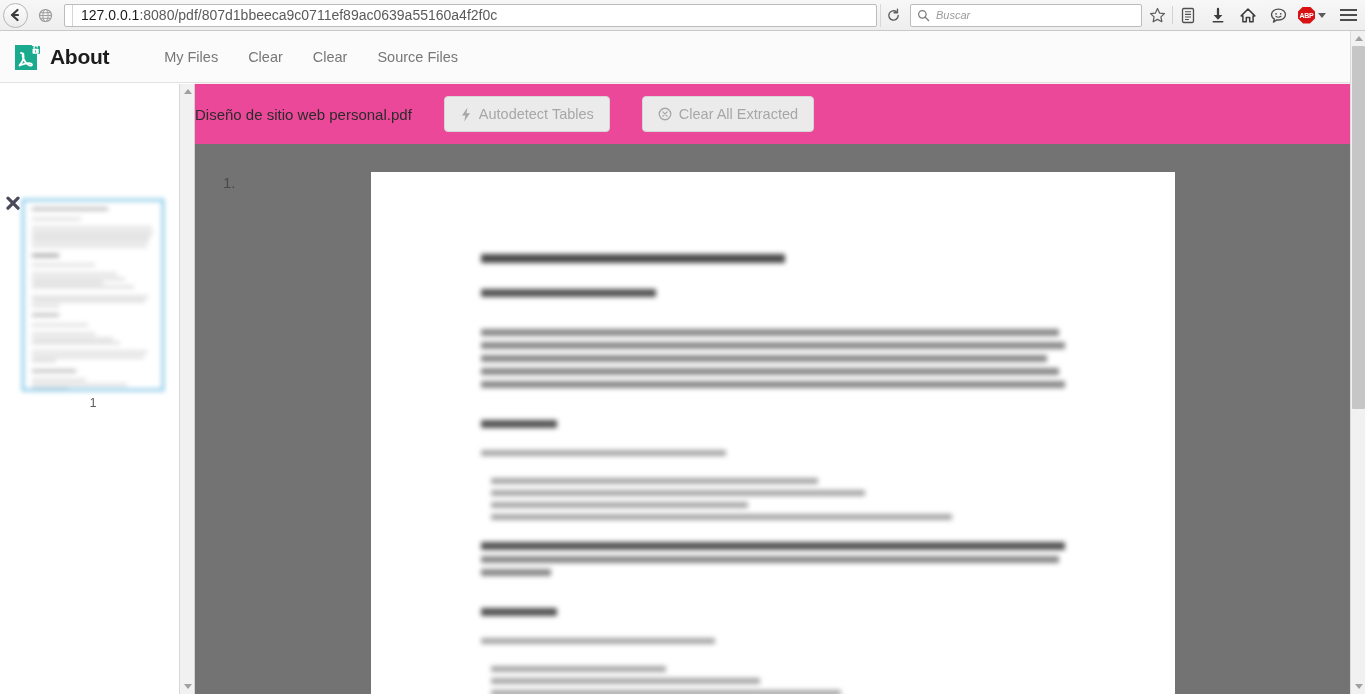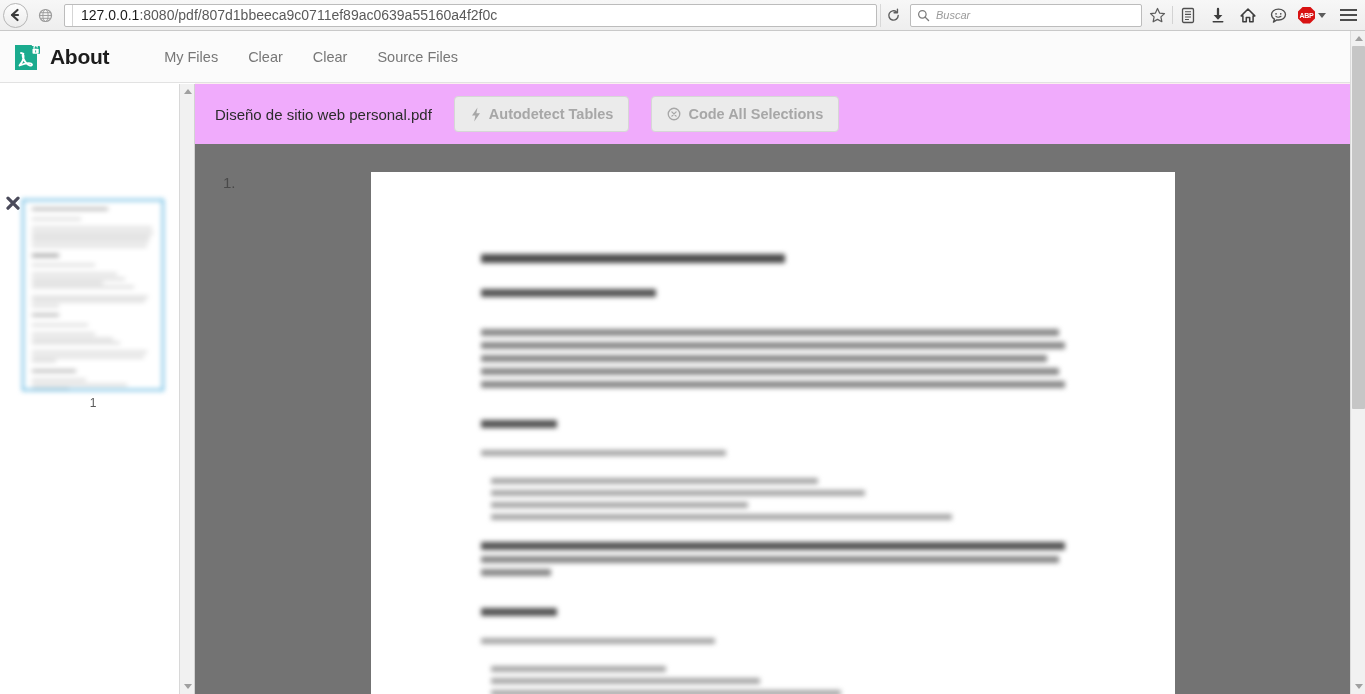--- a/index.html
+++ b/index.html
@@ -107,36 +107,35 @@
   .nav-link {
     font-size: 14.5px; color: #777777;
     padding: 0 15px; cursor: pointer;
     white-space: nowrap;
   }
 
   
   .action-bar {
     position: absolute; top: 84px; left: 195px;
     width: 1155px; height: 60px;
-    background: #f0abfc;
+    background: #ec4899;
     display: flex; align-items: center;
-    padding-left: 20px;
+    padding-left: 0;
   }
   .pdf-name { font-size: 15px; color: #2b2b2b; white-space: nowrap; }
   .btn {
     height: 36px; border-radius: 4px;
     display: inline-flex; align-items: center; justify-content: center;
     font-size: 14.5px; white-space: nowrap;
     padding: 0 15px; cursor: pointer;
     border: 1px solid transparent;
   }
   .btn-muted {
     background: #ebebeb; border-color: #d6d6d6; color: #a7a7a7;
-    margin-left: 22px;
-    font-weight: bold;
+    margin-left: 32px;
   }
   .btn-green {
     background: #6bbd7e; border-color: #5aa86c; color: #ffffff;
     margin-left: 22px;
   }
   .btn-ico { margin-right: 7px; display: inline-flex; align-items: center; }
 
   
   .sidebar {
     position: absolute; top: 84px; left: 0;
@@ -364,21 +363,21 @@
     <span>Autodetect Tables</span>
   </div>
 
   <div class="btn btn-muted">
     <span class="btn-ico">
       <svg width="14" height="14" viewBox="0 0 16 16">
         <circle cx="8" cy="8" r="6.6" fill="none" stroke="#a7a7a7" stroke-width="1.5"></circle>
         <path d="M5.6 5.6 L10.4 10.4 M10.4 5.6 L5.6 10.4" stroke="#a7a7a7" stroke-width="1.5" stroke-linecap="round"></path>
       </svg>
     </span>
-    <span>Code All Selections</span>
+    <span>Clear All Extracted</span>
   </div>
 
 </div>
 
 <div class="sidebar">
   <div class="sb-close">
     <svg width="16" height="16" viewBox="0 0 16 16">
       <path d="M3 2.2 L13 12.2 M13 2.2 L3 12.2" stroke="#4a4a5a" stroke-width="3.2" stroke-linecap="round"></path>
     </svg>
   </div>

